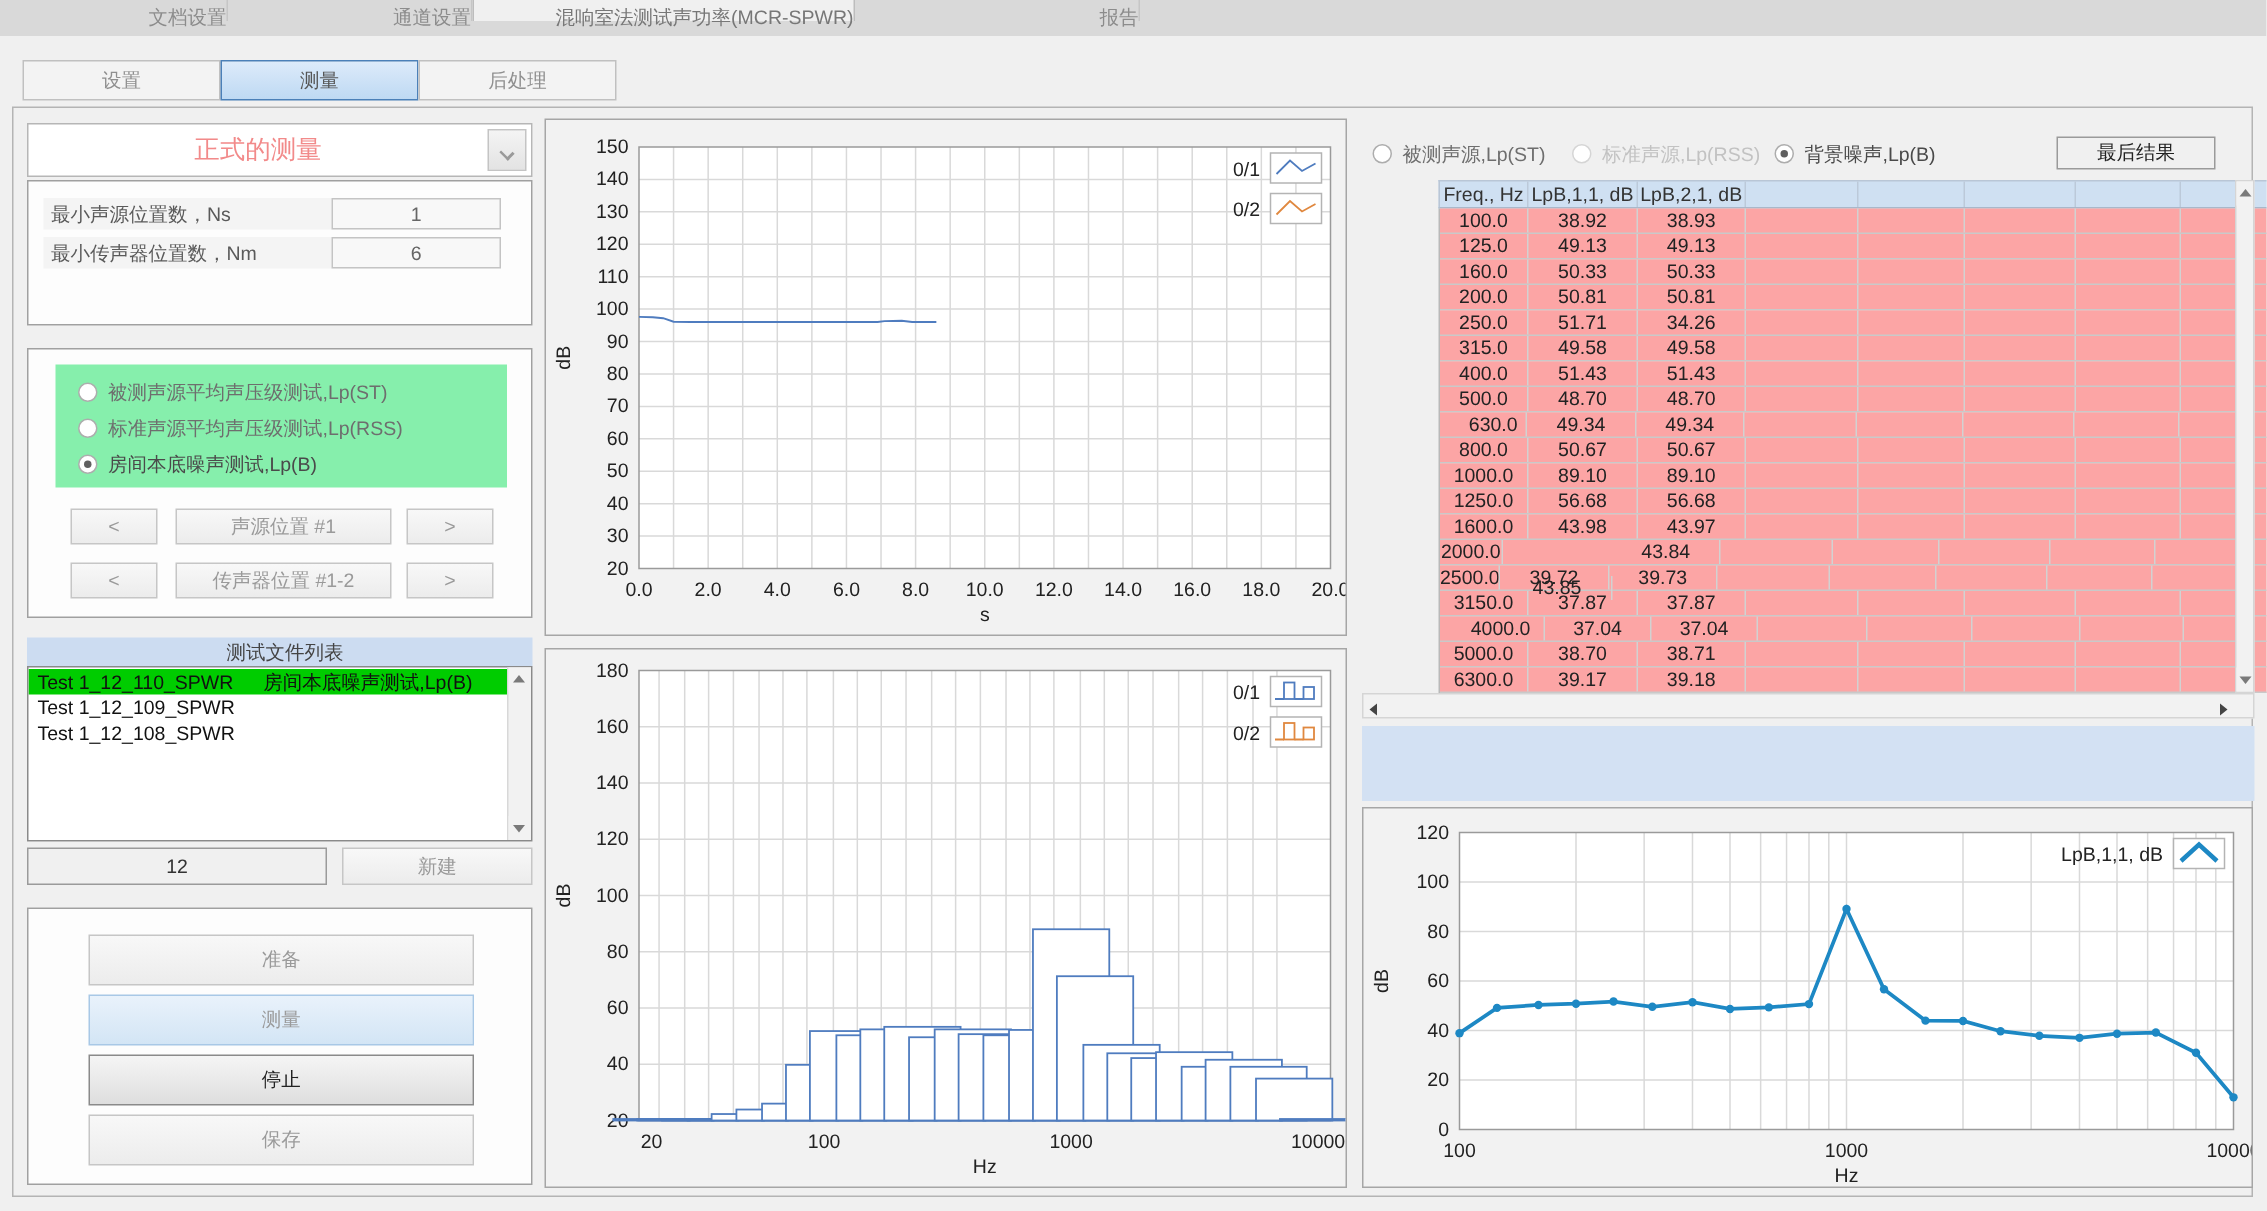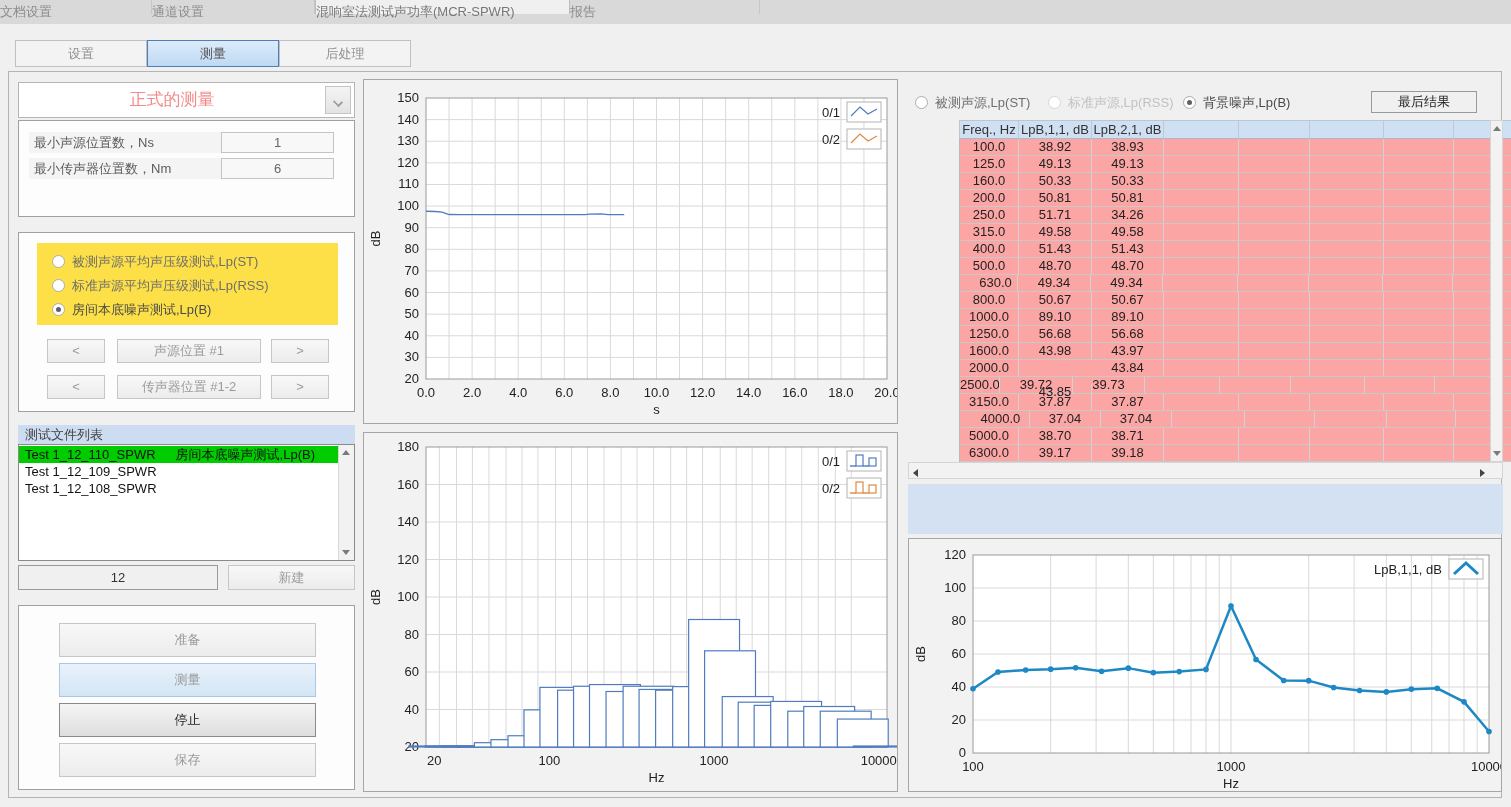--- a/index.html
+++ b/index.html
@@ -3,21 +3,21 @@
 <meta charset="utf-8">
 <style>
   * { margin:0; padding:0; box-sizing:border-box; }
   html,body { width:1511px; height:807px; background:#f0f0f0;
     font-family:"Liberation Sans","DejaVu Sans",sans-serif; font-size:13px; color:#333;
     overflow:hidden; }
   #app { position:relative; width:1511px; height:807px; }
 
   
   #tabbar { position:absolute; left:0; top:0; width:1511px; height:24px; background:#d9d9d9; }
-  .tab { position:absolute; top:0; height:14px; line-height:23px; text-align:left;
+  .tab { position:absolute; top:0; height:14px; line-height:23px; text-align:right;
     color:#8c8c8c; border-right:1px solid #c6c6c6; cursor:default; }
   .tab.active { background:#f0f0f0; color:#777; border-left:1px solid #bdbdbd; border-right:1px solid #bdbdbd; }
 
   
   .subtab { position:absolute; top:40px; height:27px; line-height:25px; text-align:center;
     width:132px; background:#f3f3f3; border:1px solid #c0c0c0; color:#8f8f8f; }
   .subtab.active { background:linear-gradient(#ddebfa,#bed9f3); border:1px solid #4b80b8; color:#555; }
 
   
   #frame { position:absolute; left:8px; top:71px; width:1494px; height:727px; border:1px solid #b4b4b4; }
@@ -52,21 +52,21 @@
   .radio.sel { color:#4a4a4a; }
 
   .btn { position:absolute; background:linear-gradient(#f8f8f8,#ececec); border:1px solid #c6c6c6;
     color:#9a9a9a; text-align:center; }
   .btn.en { color:#222; border:1px solid #8a8a8a; background:linear-gradient(#f5f5f5,#dedede); }
   .btn.blue { background:linear-gradient(#e9f2fb,#d3e5f5); border:1px solid #a8c8e6; }
   .btn.plain { background:#f0f0f0; border:1px solid #9a9a9a; color:#333; }
 
   
   #flist-title { position:absolute; left:18px; top:425px; width:337px; height:19px; line-height:19px;
-    background:#ccdcf1; color:#444; padding-left:7px; }
+    background:#ccdcf1; color:#444; padding-left:7px;text-align:center; }
   #flist { position:absolute; left:18px; top:444px; width:337px; height:117px; background:#fff;
     border:1px solid #8a8a8a; }
   .fitem { position:relative; height:17px; line-height:17px; padding-left:6px; color:#111; white-space:nowrap; }
   .fitem.sel { background:#00cc00; }
   .fitem .sfx { margin-left:20px; }
   .vscroll { position:absolute; right:0; top:0; bottom:0; width:16px; background:#f2f2f2;
     border-left:1px solid #d8d8d8; }
   .sbtn { position:absolute; left:0; width:15px; height:16px; background:#f2f2f2; }
   .arr-up { position:absolute; left:3px; top:5px; width:0; height:0;
     border-left:4px solid transparent; border-right:4px solid transparent; border-bottom:5px solid #7a7a7a; }
@@ -120,21 +120,21 @@
   </div>
 
   <div class="panel" style="left:18px;top:120px;width:337px;height:97px">
     <div class="prow-label" style="top:11px">最小声源位置数，Ns</div>
     <div class="prow-input" style="top:11px">1</div>
     <div class="prow-label" style="top:37px">最小传声器位置数，Nm</div>
     <div class="prow-input" style="top:37px">6</div>
   </div>
 
   <div class="panel" style="left:18px;top:232px;width:337px;height:180px">
-    <div style="position:absolute;left:18px;top:10px;width:301px;height:82px;background:#fde047">
+    <div style="position:absolute;left:18px;top:10px;width:301px;height:82px;background:#86efac">
       <div class="radio" style="left:15px;top:11px"><span class="rdot"></span><span>被测声源平均声压级测试,Lp(ST)</span></div>
       <div class="radio" style="left:15px;top:35px"><span class="rdot"></span><span>标准声源平均声压级测试,Lp(RSS)</span></div>
       <div class="radio sel" style="left:15px;top:59px"><span class="rdot"></span><span>房间本底噪声测试,Lp(B)</span></div>
     </div>
     <div class="btn" style="left:28px;top:106px;width:58px;height:24px;line-height:22px">&lt;</div>
     <div class="btn" style="left:98px;top:106px;width:144px;height:24px;line-height:22px">声源位置 #1</div>
     <div class="btn" style="left:252px;top:106px;width:58px;height:24px;line-height:22px">&gt;</div>
     <div class="btn" style="left:28px;top:142px;width:58px;height:24px;line-height:22px">&lt;</div>
     <div class="btn" style="left:98px;top:142px;width:144px;height:24px;line-height:22px">传声器位置 #1-2</div>
     <div class="btn" style="left:252px;top:142px;width:58px;height:24px;line-height:22px">&gt;</div>
@@ -471,21 +471,21 @@
           <div class="td" style="width: 59px;">1600.0</div>
           <div class="td" style="width: 73px;">43.98</div>
           <div class="td" style="width: 72px;">43.97</div>
           <div class="td" style="width: 75px;"></div>
           <div class="td" style="width: 71px;"></div>
           <div class="td" style="width: 74px;"></div>
           <div class="td" style="width: 70px;"></div>
           <div class="td" style="width: 86px; border-right: none;"></div>
         </div>
         <div class="trow">
-          <div class="td" style="width: 59px;">2000.0</div>
+          <div class="td" style="width: 42px;">2000.0</div>
           <div class="td" style="width: 73px; margin-top: 24px;">43.85</div>
           <div class="td" style="width: 72px;">43.84</div>
           <div class="td" style="width: 75px;"></div>
           <div class="td" style="width: 71px;"></div>
           <div class="td" style="width: 74px;"></div>
           <div class="td" style="width: 70px;"></div>
           <div class="td" style="width: 86px; border-right: none;"></div>
         </div>
         <div class="trow">
           <div class="td" style="width: 40px;">2500.0</div>

